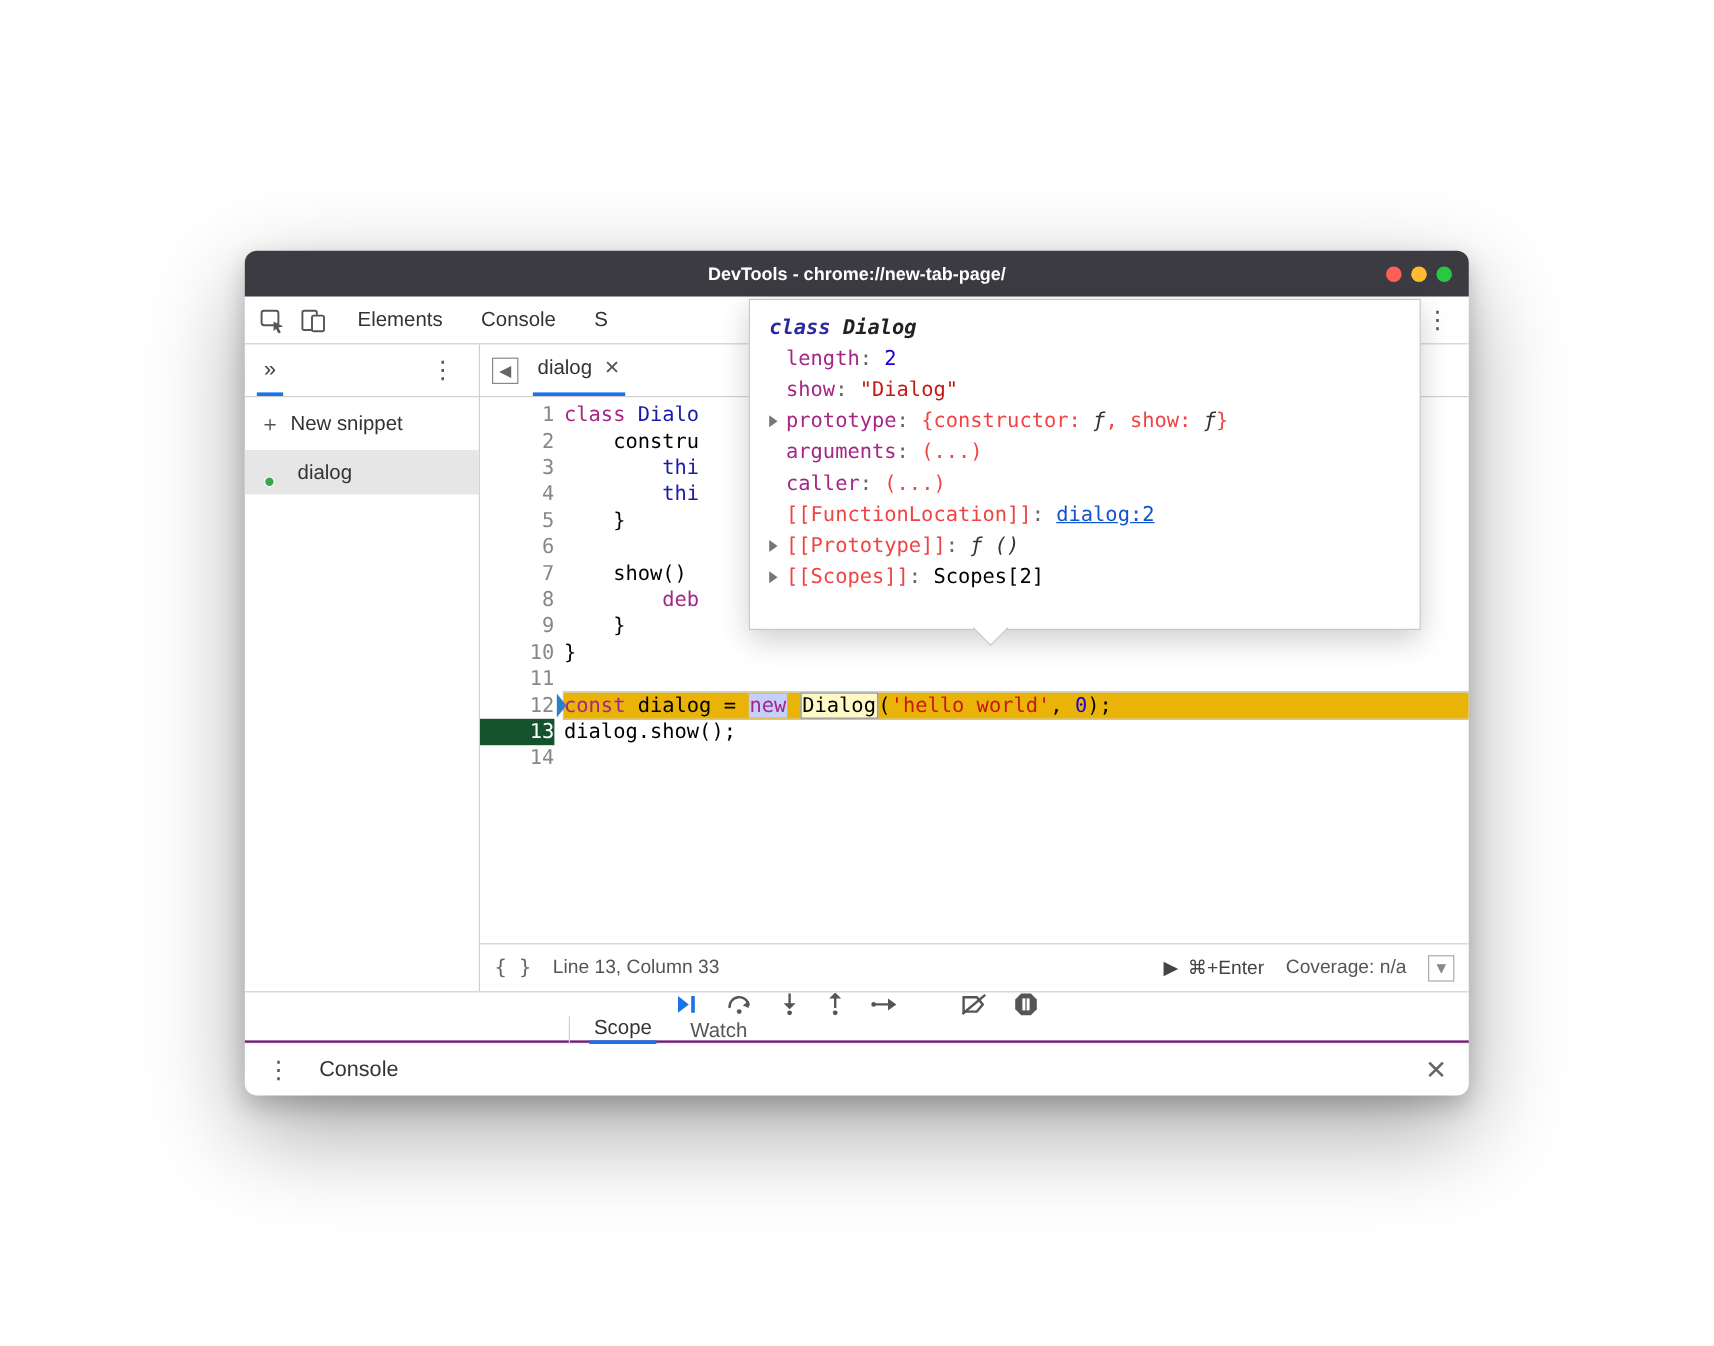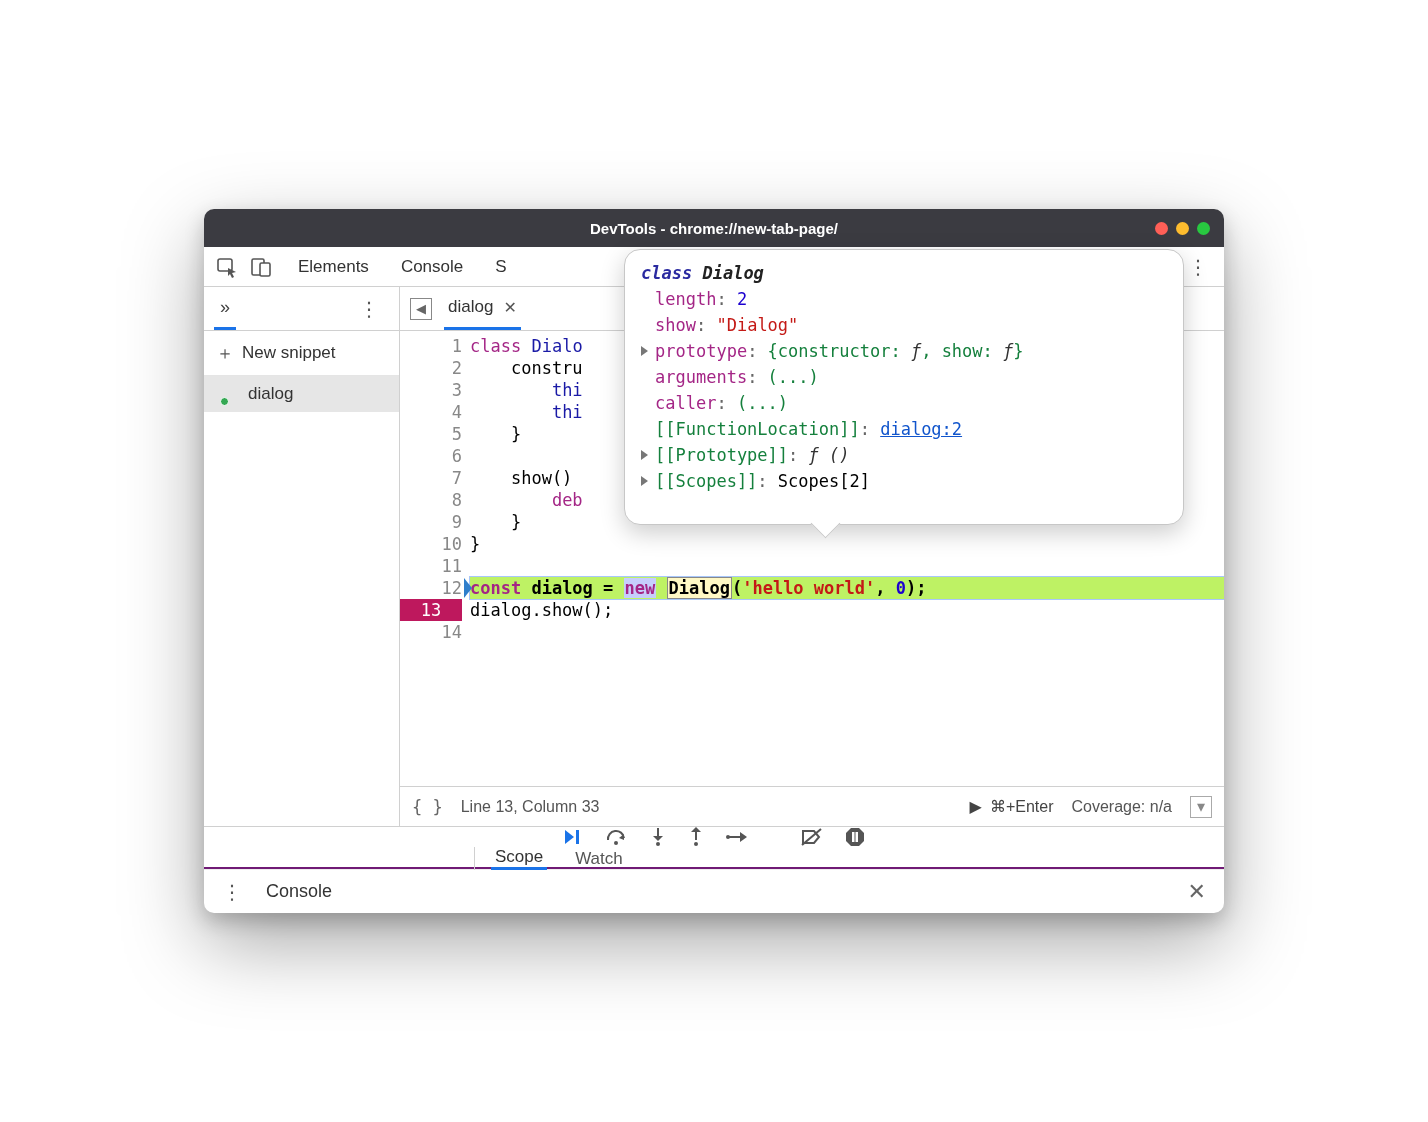--- a/index.html
+++ b/index.html
@@ -98,26 +98,26 @@
 .ed-top {
   height:44px; border-bottom:1px solid #d0d0d0;
   display:flex; align-items:center; padding: 0 10px; gap:12px;
 }
 .navbox { width:22px; height:22px; border:1px solid #888; display:flex; align-items:center; justify-content:center; color:#666; font-size:13px;}
 .ed-tab { display:flex; align-items:center; gap:10px; font-size:17px; color:#333; height:100%; padding: 0 4px; border-bottom: 3px solid #1a73e8;}
 .ed-tab .x { color:#555; cursor:pointer; font-size:16px;}
 .codearea { flex:1; display:flex; font-family: Menlo, Consolas, monospace; font-size:17px; position:relative; overflow:hidden;}
 .gutter { width:70px; text-align:right; color:#888; padding: 4px 8px 4px 0; user-select:none;}
 .gline { height:22px; line-height:22px;}
-.gline.cur { background:#be185d; color:#fff;text-align:center;}
+.gline.cur { background:#14532d; color:#fff;}
 .code { flex:1; padding:4px 0; position:relative;}
 .cline { height:22px; line-height:22px; white-space:pre;}
 .kw { color:#a42686;} .nm { color:#1a1aa6;} .str { color:#c41a16;} .num { color:#1c00cf;}
 .pngrey{color:#333;}
-.hl-line { background:#bef264; outline: 1px solid #a8c7fa; position:relative;font-weight:bold;}
+.hl-line { background:#eab308; outline: 1px solid #a8c7fa; position:relative;}
 .hl-line::before {
   content:""; position:absolute; left:-6px; top:1px;
   border-top:10px solid transparent; border-bottom:10px solid transparent;
   border-left:8px solid #2f7ecb;
 }
 .hl-new { background:#c6cefc; padding:0 1px;}
 .hl-dialog { border:1px solid #888; background:#fff8c5; padding:0 1px;}
 
 .ed-status {
   height:40px; border-top:1px solid #d0d0d0;
@@ -152,21 +152,21 @@
 .drawer .lbl { font-size:18px; color:#333; margin-left:18px;}
 .drawer .spacer{flex:1;}
 .drawer .x { font-size:22px; color:#666; cursor:pointer; padding:0 6px;}
 
 .popover {
   position:absolute;
   left:420px; top:40px;
   width:560px;
   background:#fff;
   border:1px solid #c7c7c7;
-  border-radius:16px;
+  border-radius:0;
   box-shadow: 0 8px 24px rgba(0,0,0,0.2);
   font-family: Menlo, Consolas, monospace;
   font-size:17px; line-height:26px;
   padding: 10px 16px 30px 16px;
   z-index:50;
 }
 .popover::after {
   content:""; position:absolute;
   left:190px; bottom:-10px;
   width:20px; height:20px;
@@ -180,21 +180,21 @@
 .pop-row { padding-left:14px; position:relative;}
 .pop-row.exp::before {
   content:""; position:absolute; left:0; top:8px;
   border-top:5px solid transparent; border-bottom:5px solid transparent;
   border-left:7px solid #777;
 }
 .pop-key { color:#a42686;}
 .pop-colon { color:#666;}
 .pop-num { color:#1c00cf;}
 .pop-str { color:#c41a16;}
-.pop-grey { color:#15803d;}
+.pop-grey { color:#ef4444;}
 .pop-fital { font-style:italic; color:#333;}
 .pop-link { color:#1155cc; text-decoration: underline; cursor:pointer;}
 
 svg { display:block; }
 </style>
 </head>
 <body>
 
 <div class="window">
 

